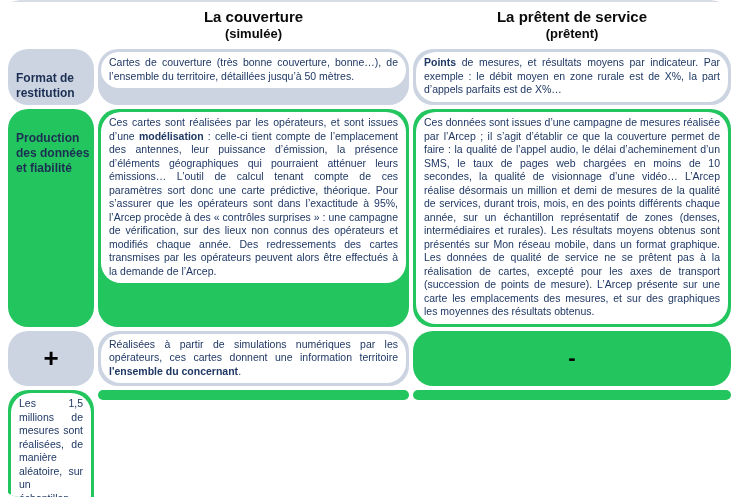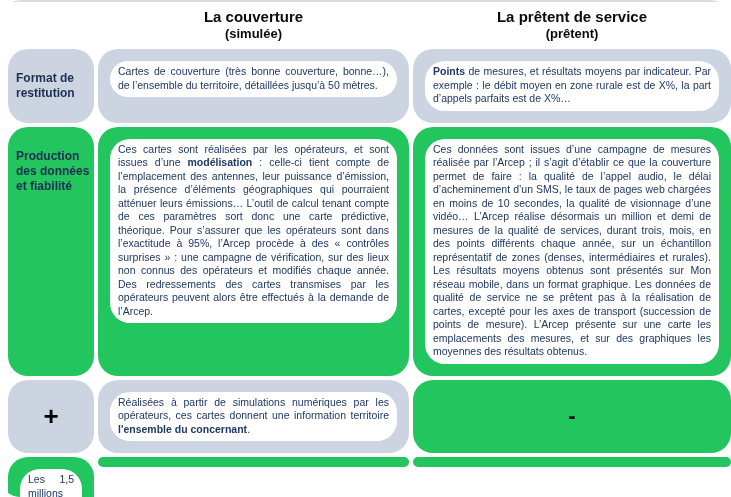--- a/index.html
+++ b/index.html
@@ -32,21 +32,21 @@
     line-height: 15px;
     padding: 22px 4px 4px 8px;
   }
   .symbolcell {
     display: flex; align-items: center; justify-content: center;
     padding: 0;
   }
   .symbolcell .sym { font-size: 26px; font-weight: bold; color: #000000; line-height: 1; }
   .symbolcell .sym.minus { font-size: 22px; }
 
-  .contentcell { padding: 9px; }
+  .contentcell { padding: 0; }
   .paper {
     background: #ffffff;
     margin: 3px;
     padding: 4px 8px 5px 8px;
     font-size: 10.5px;
     line-height: 13.5px;
     color: #1f3864;
     text-align: justify;
   }
   .paper .b { font-weight: bold; }

